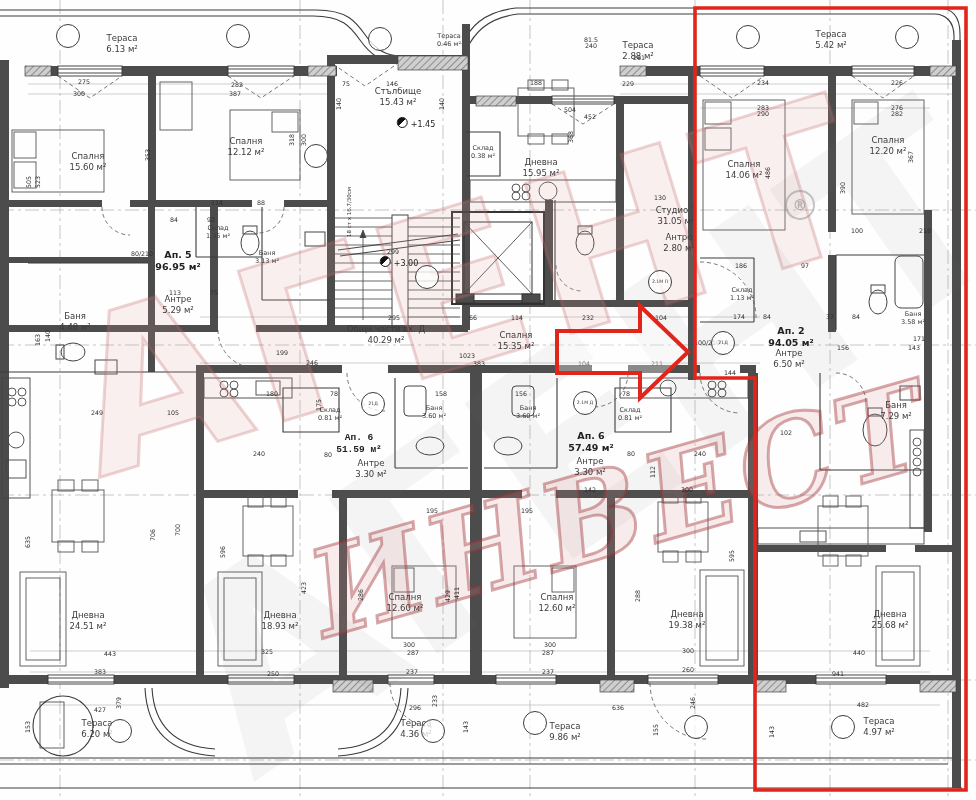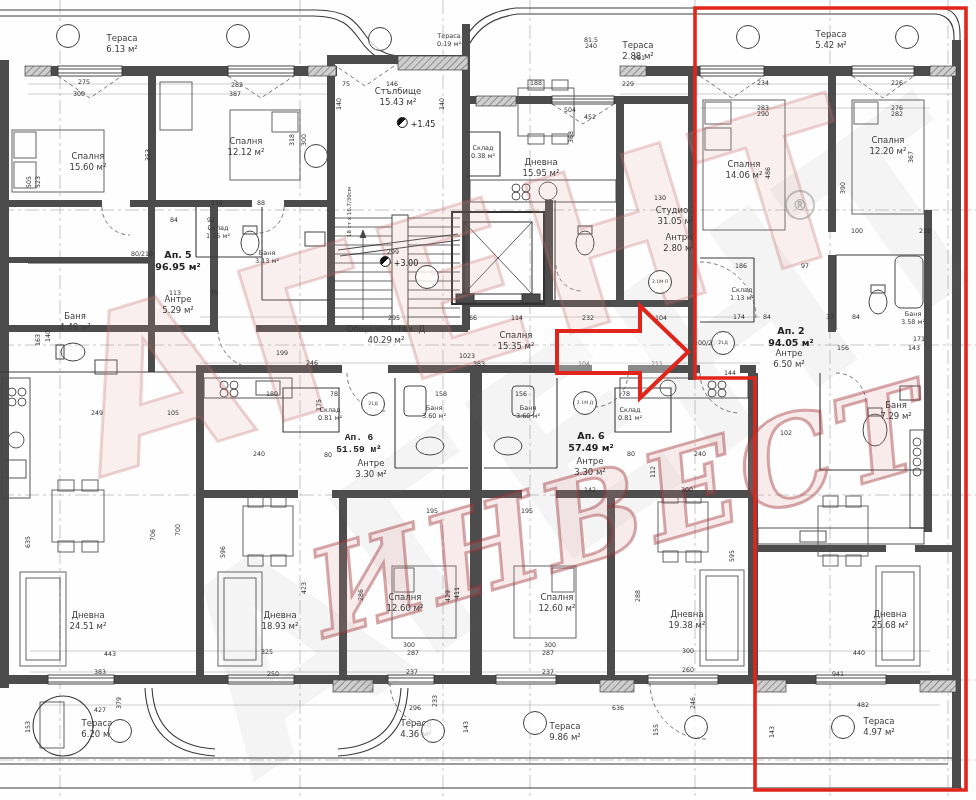--- a/index.html
+++ b/index.html
@@ -393,21 +393,21 @@
       <div class="room-label" style="left: 246px; top: 147px;">
         <span class="nm">Спалня</span>
         <span class="ar">12.12 м²</span>
       </div>
       <div class="room-label" style="left: 398px; top: 97px;">
         <span class="nm">Стълбище</span>
         <span class="ar">15.43 м²</span>
       </div>
       <div class="room-label small" style="left: 449px; top: 40px;">
         <span class="nm">Тераса</span>
-        <span class="ar">0.19 м²</span>
+        <span class="ar">0.46 м²</span>
       </div>
       <div class="room-label" style="left: 638px; top: 51px;">
         <span class="nm">Тераса</span>
         <span class="ar">2.88 м²</span>
       </div>
       <div class="room-label small" style="left: 483px; top: 152px;">
         <span class="nm">Склад</span>
         <span class="ar">0.38 м²</span>
       </div>
       <div class="room-label" style="left: 541px; top: 168px;">

